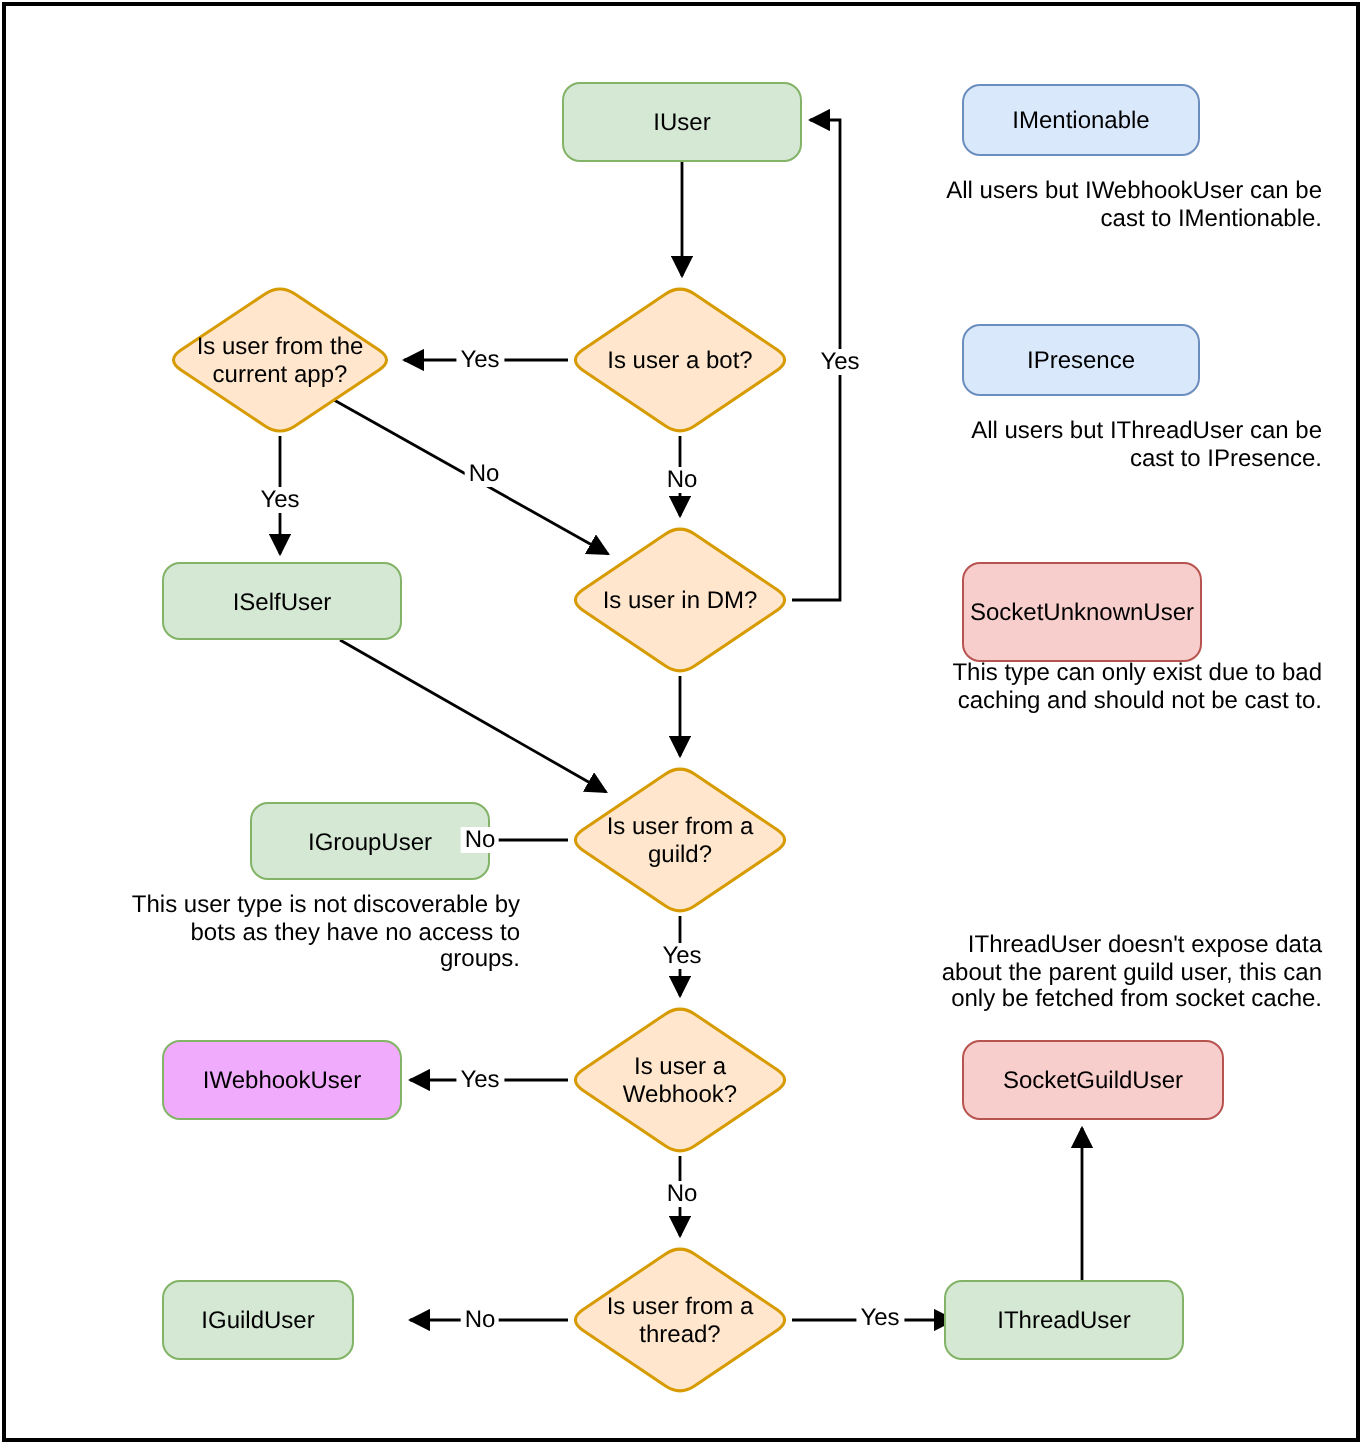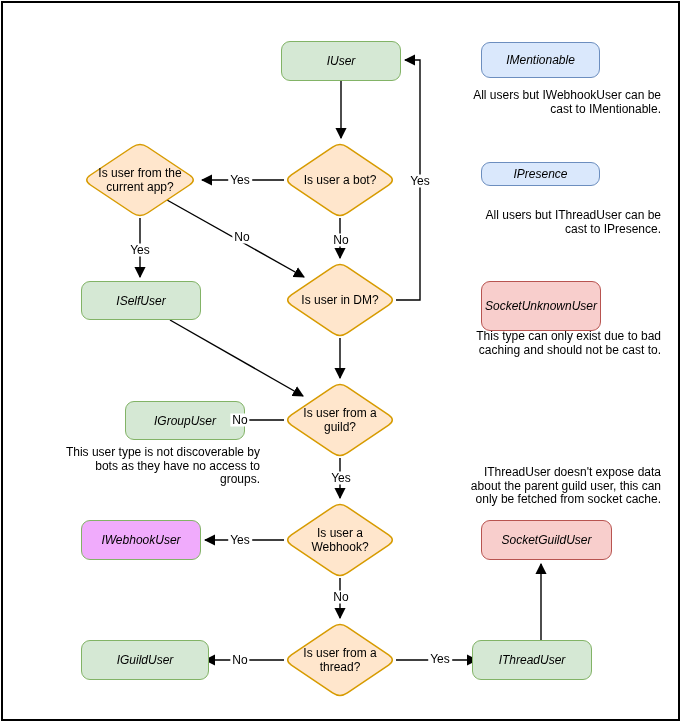--- a/index.html
+++ b/index.html
@@ -1,21 +1,21 @@
 <!DOCTYPE html>
 <html><head>
 <meta charset="utf-8">
 <style>
   html,body{margin:0;padding:0;background:#fff;}
   .canvas{position:relative;width:682px;height:722px;background:#ffffff;
           font-family:"Liberation Sans",sans-serif;color:#000;overflow:hidden;}
   .frame{position:absolute;left:1px;top:1px;right:2px;bottom:1px;border:2px solid #000;pointer-events:none;}
   svg.wires{position:absolute;left:0;top:0;}
   .node{position:absolute;display:flex;align-items:center;justify-content:center;
-        border:1.5px solid #000;border-radius:9px;font-size:12px;box-sizing:border-box;text-align:center;font-style:italic;}
+        border:1.5px solid #000;border-radius:9px;font-size:12px;box-sizing:border-box;text-align:center;}
   .dlabel{position:absolute;transform:translate(-50%,-50%);font-size:12px;text-align:center;
           white-space:pre-line;line-height:14px;width:120px;}
   .elabel{position:absolute;transform:translate(-50%,-50%);font-size:12px;background:#ffffff;
           padding:0 2px;line-height:13px;}
   .note{position:absolute;font-size:12px;text-align:right;white-space:pre-line;line-height:13.5px;}
 </style>
 </head>
 <body>
 
 <div class="canvas">
@@ -52,36 +52,36 @@
       <path class="diamond" fill="#ffe6cc" stroke="#d79b00" d="M347.4 627.1 L388.6 654.9 Q396 660 388.6 665.1 L347.4 692.9 Q340 698 332.6 692.9 L291.4 665.1 Q284 660 291.4 654.9 L332.6 627.1 Q340 622 347.4 627.1 Z"></path>
     </g>
   </svg>
 
   <div class="node" style="left: 281px; top: 41px; width: 120px; height: 40px; background: rgb(213, 232, 212); border-color: rgb(130, 179, 102);">
       <span>IUser</span>
     </div>
   <div class="node" style="left: 481px; top: 42px; width: 119px; height: 36px; background: rgb(218, 232, 252); border-color: rgb(108, 142, 191);">
       <span>IMentionable</span>
     </div>
-  <div class="node" style="left: 481px; top: 162px; width: 119px; height: 24px; background: rgb(218, 232, 252); border-color: rgb(108, 142, 191);">
+  <div class="node" style="left: 481px; top: 162px; width: 119px; height: 36px; background: rgb(218, 232, 252); border-color: rgb(108, 142, 191);">
       <span>IPresence</span>
     </div>
   <div class="node" style="left: 481px; top: 281px; width: 120px; height: 50px; background: rgb(248, 206, 204); border-color: rgb(184, 84, 80);">
       <span>SocketUnknownUser</span>
     </div>
   <div class="node" style="left: 81px; top: 281px; width: 120px; height: 39px; background: rgb(213, 232, 212); border-color: rgb(130, 179, 102);">
       <span>ISelfUser</span>
     </div>
   <div class="node" style="left: 81px; top: 401px; width: 120px; height: 39px; background: rgb(213, 232, 212); border-color: rgb(130, 179, 102); margin-left: 44px;">
       <span>IGroupUser</span>
     </div>
   <div class="node" style="left: 81px; top: 520px; width: 120px; height: 40px; background: #f0abfc; border-color: rgb(130, 179, 102);">
       <span>IWebhookUser</span>
     </div>
-  <div class="node" style="left: 81px; top: 640px; width: 128px; height: 40px; background: rgb(213, 232, 212); border-color: rgb(130, 179, 102);">
+  <div class="node" style="left: 81px; top: 640px; width: 96px; height: 40px; background: rgb(213, 232, 212); border-color: rgb(130, 179, 102);">
       <span>IGuildUser</span>
     </div>
   <div class="node" style="left: 481px; top: 520px; width: 131px; height: 40px; background: rgb(248, 206, 204); border-color: rgb(184, 84, 80);">
       <span>SocketGuildUser</span>
     </div>
   <div class="node" style="left: 472px; top: 640px; width: 120px; height: 40px; background: rgb(213, 232, 212); border-color: rgb(130, 179, 102);">
       <span>IThreadUser</span>
     </div>
 
   <div class="dlabel" style="left:340px;top:180px">Is user a bot?</div>

